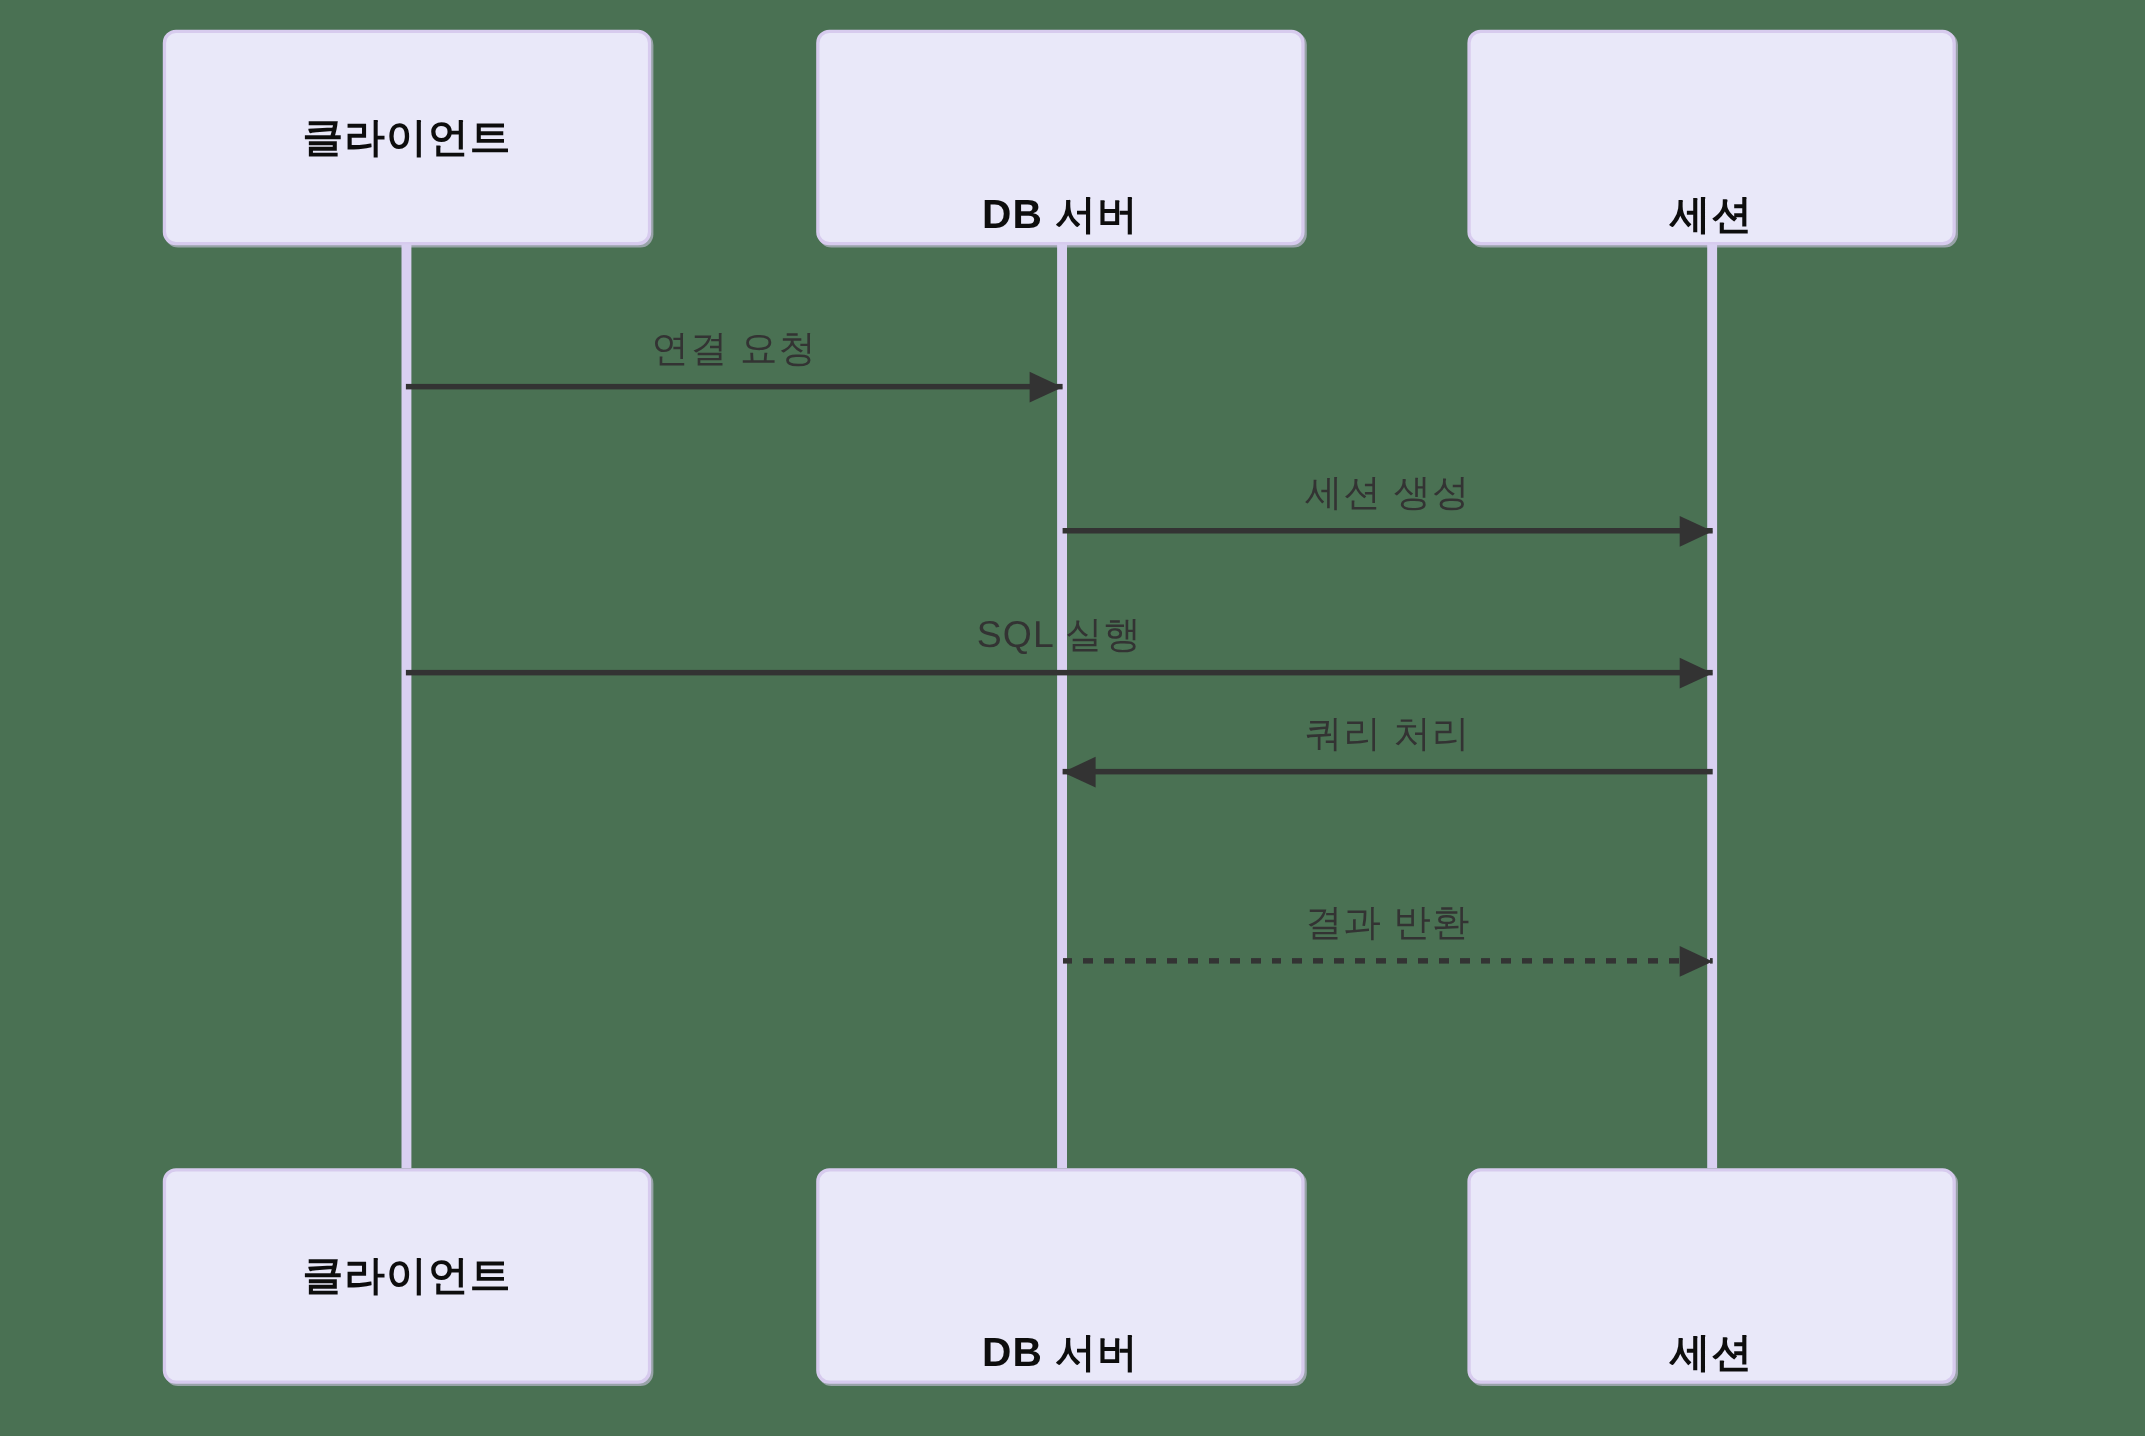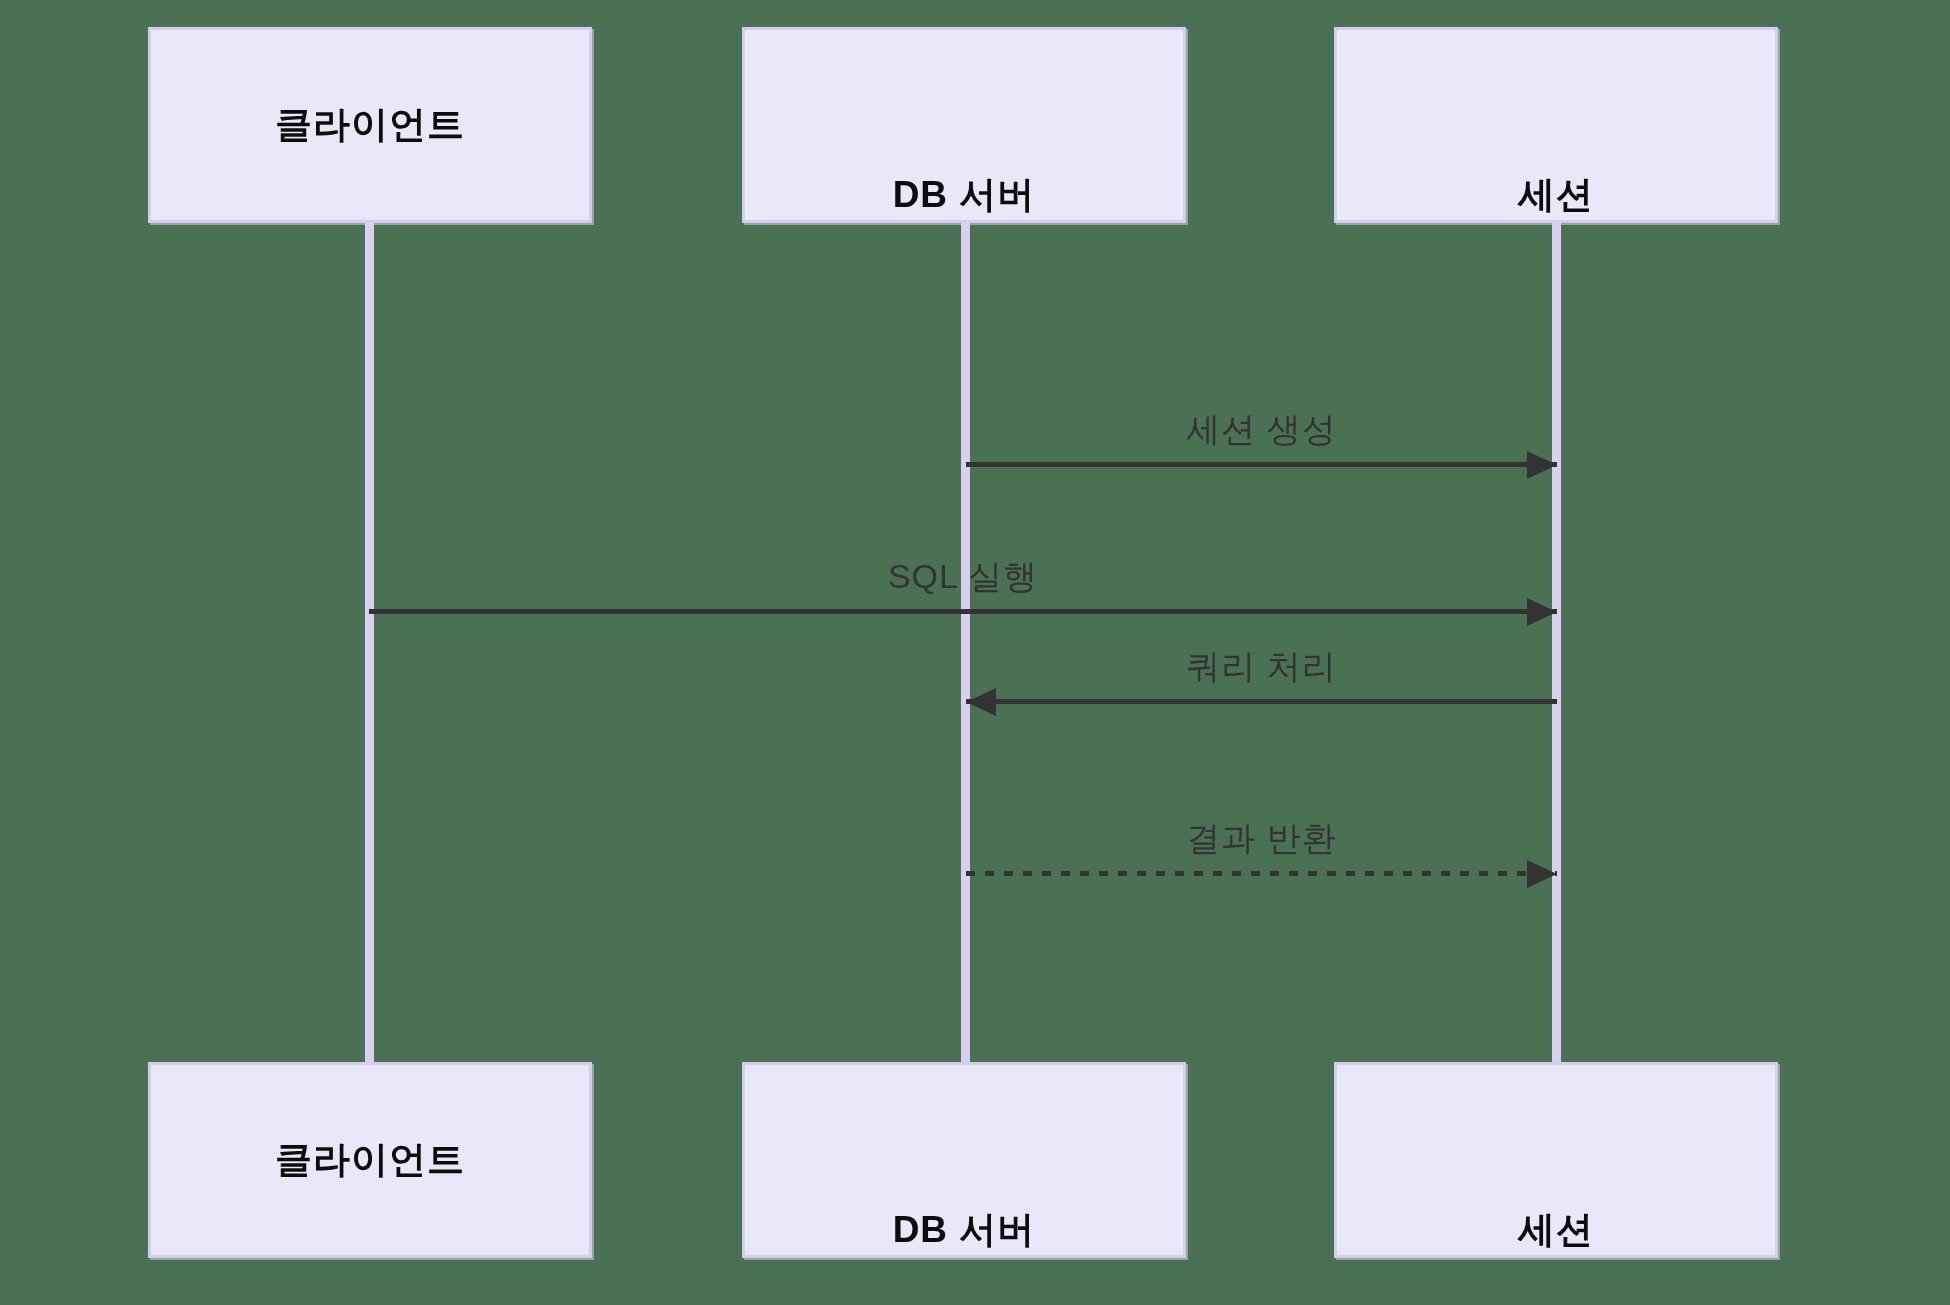--- a/index.html
+++ b/index.html
@@ -17,21 +17,21 @@
   }
 
   
   .actor {
     position: absolute;
     width: 444px;
     height: 196px;
     box-sizing: border-box;
     background: #E9E8F9;
     border: 3px solid #D7CBEE;
-    border-radius: 0;
+    border-radius: 12px;
     display: flex;
     align-items: center;
     justify-content: center;
     box-shadow: 2px 2px 0 rgba(216, 204, 238, 0.55);
   }
   .actor .actor-label {
     font-size: 37px;
     font-weight: 600;
     color: #0d0d0d;
     letter-spacing: 1px;
@@ -91,21 +91,21 @@
     width: 0;
     height: 0;
     border-top: 14px solid transparent;
     border-bottom: 14px solid transparent;
   }
   .message.dir-right .arrowhead { right: 0; border-left: 30px solid #333333; }
   .message.dir-left  .arrowhead { left: 0;  border-right: 30px solid #333333; }
 
   
   .m1 { left: 369px;  top: 294px; width: 597px; }
-  .m2 { left: 966px;  top: 407px; width: 591px; text-decoration: underline; }
+  .m2 { left: 966px;  top: 425px; width: 591px; text-decoration: underline; }
   .m3 { left: 369px;  top: 554px; width: 1188px; }
   .m4 { left: 966px;  top: 644px; width: 591px; }
   .m5 { left: 966px;  top: 816px; width: 591px; }
   .m6 { left: 369px;  top: 946px; width: 1188px; }
 </style>
 </head>
 <body>
 
 <div class="canvas">
 
@@ -116,20 +116,25 @@
     <span class="actor-label">DB 서버</span>
   </div>
   <div class="actor col-session row-top">
     <span class="actor-label">세션</span>
   </div>
 
   <div class="lifeline life-client"></div>
   <div class="lifeline life-db"></div>
   <div class="lifeline life-session"></div>
 
+  <div class="message m1 solid dir-right">
+    <div class="msg-label">연결 요청</div>
+    <div class="msg-line"></div>
+    <div class="arrowhead"></div>
+  </div>
 
   <div class="message m2 solid dir-right">
     <div class="msg-label">세션 생성</div>
     <div class="msg-line"></div>
     <div class="arrowhead"></div>
   </div>
 
   <div class="message m3 solid dir-right">
     <div class="msg-label">SQL 실행</div>
     <div class="msg-line"></div>

